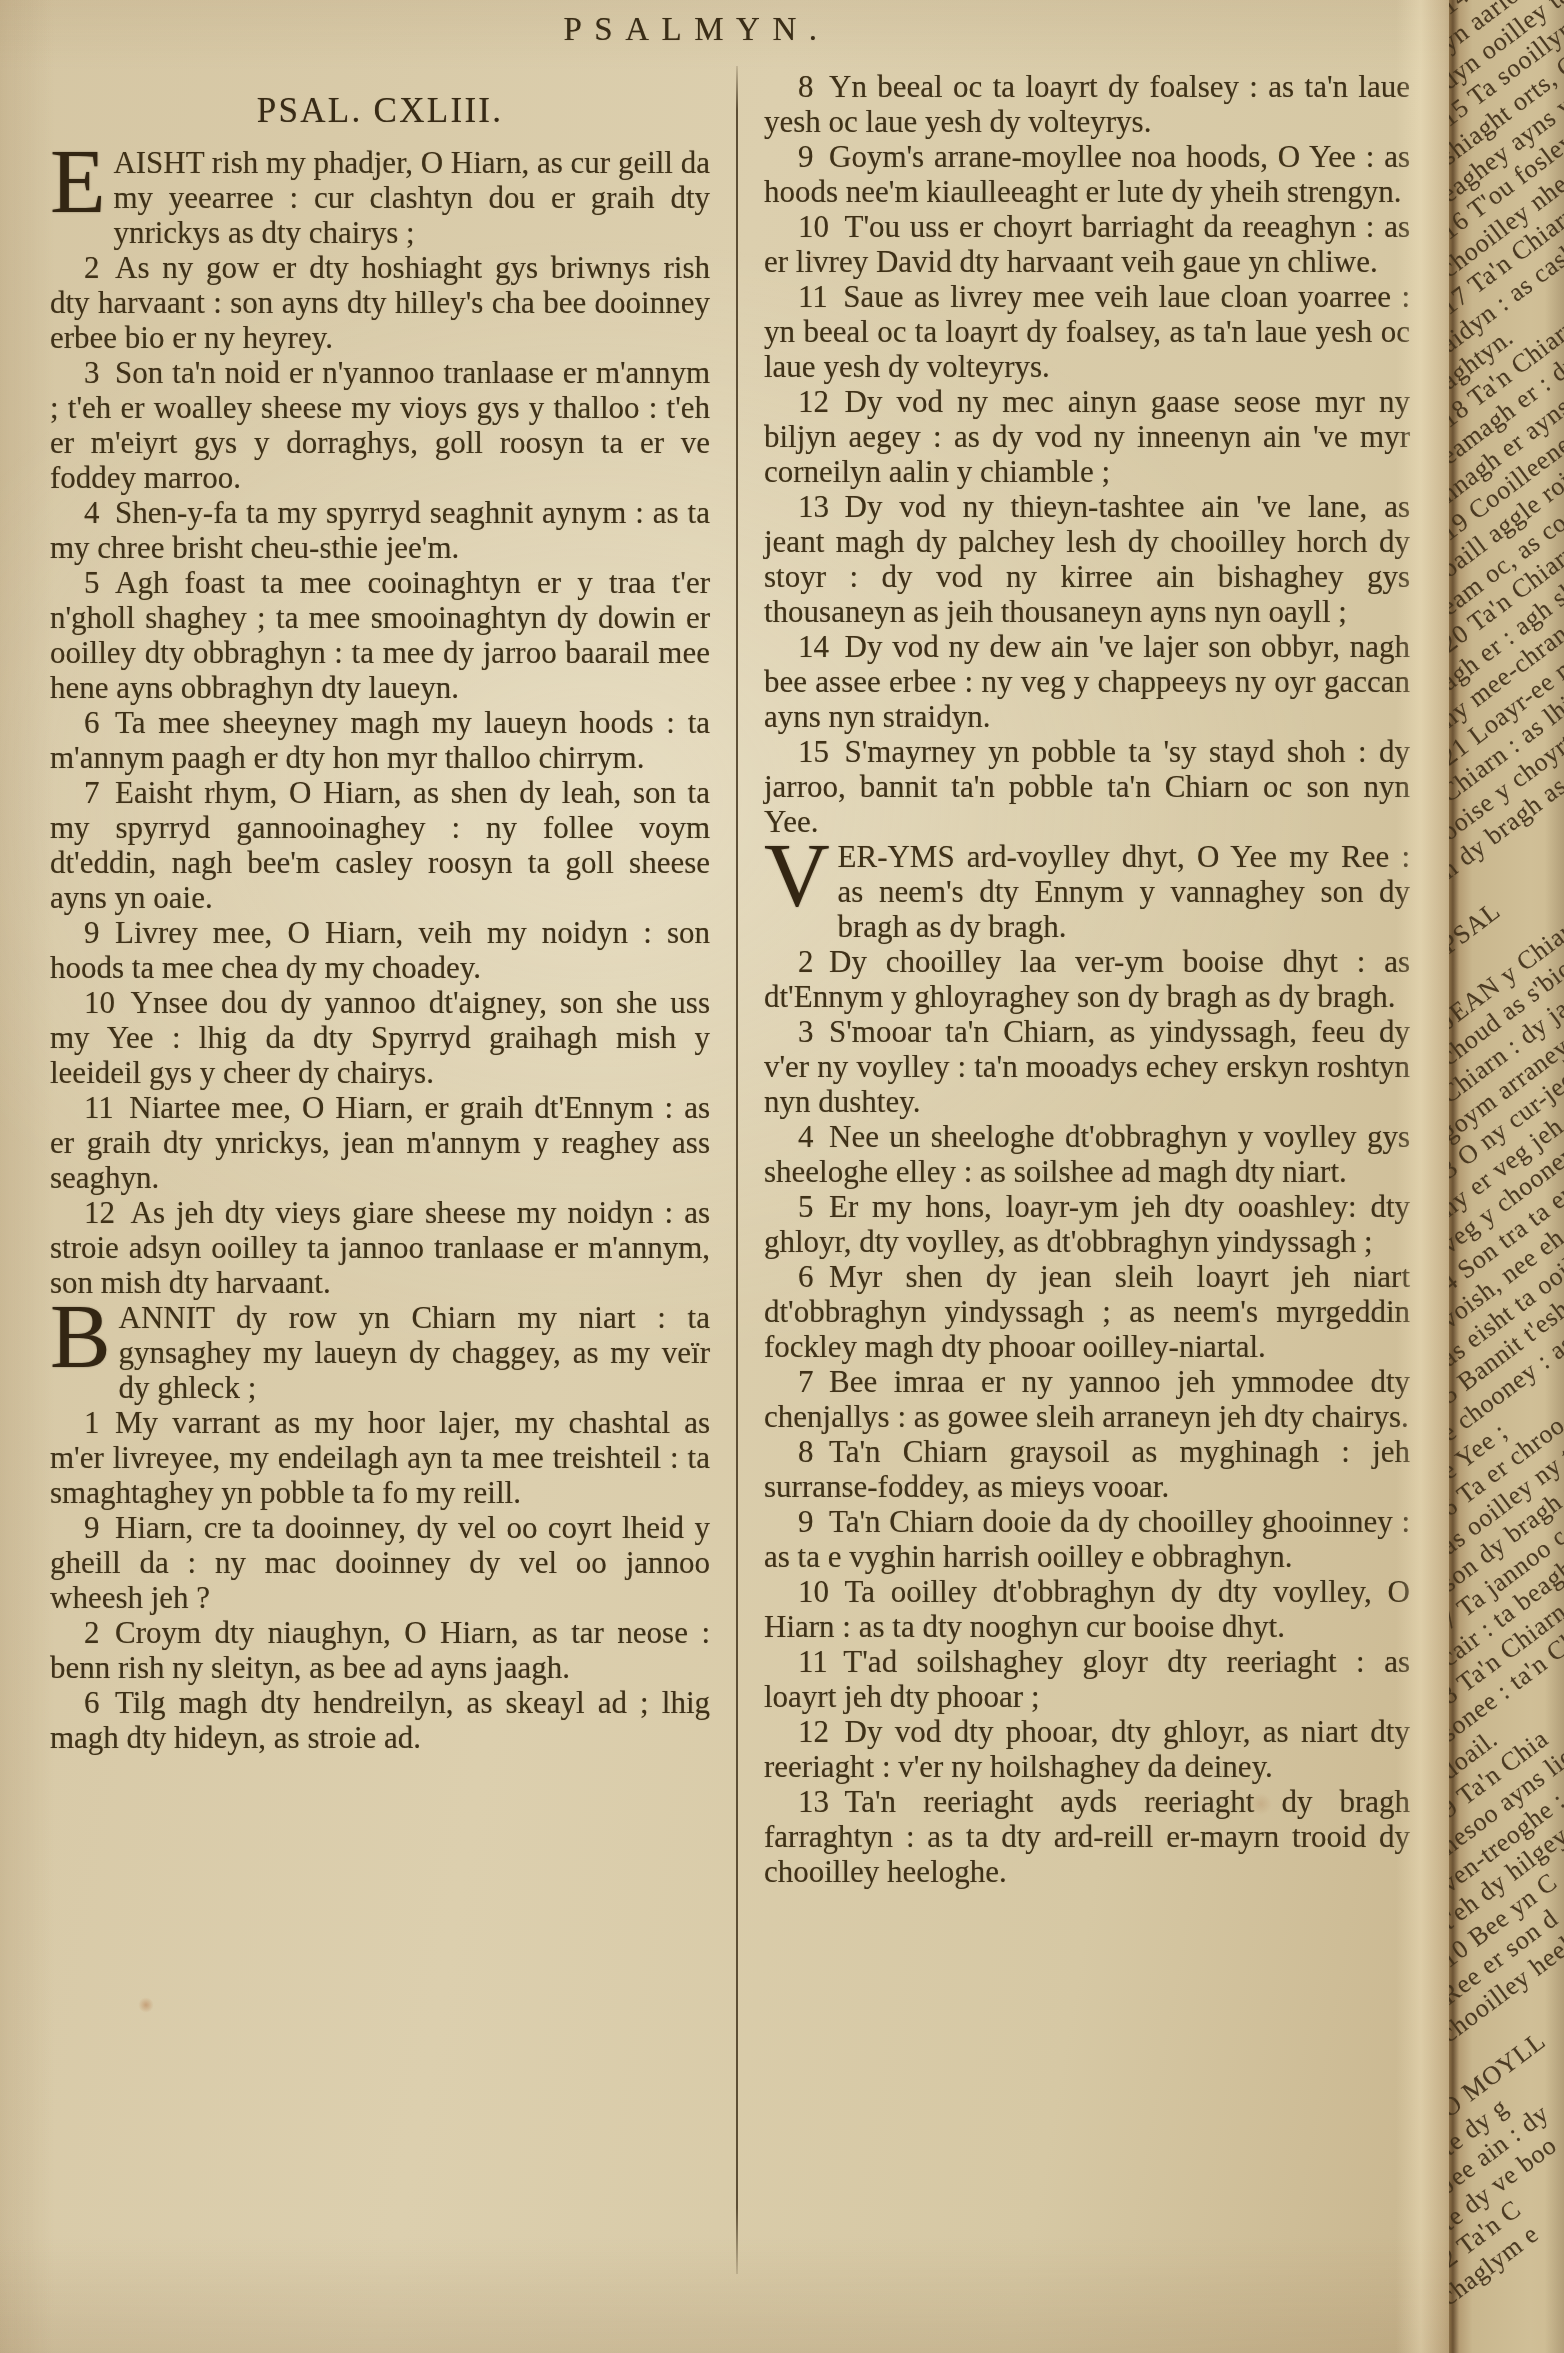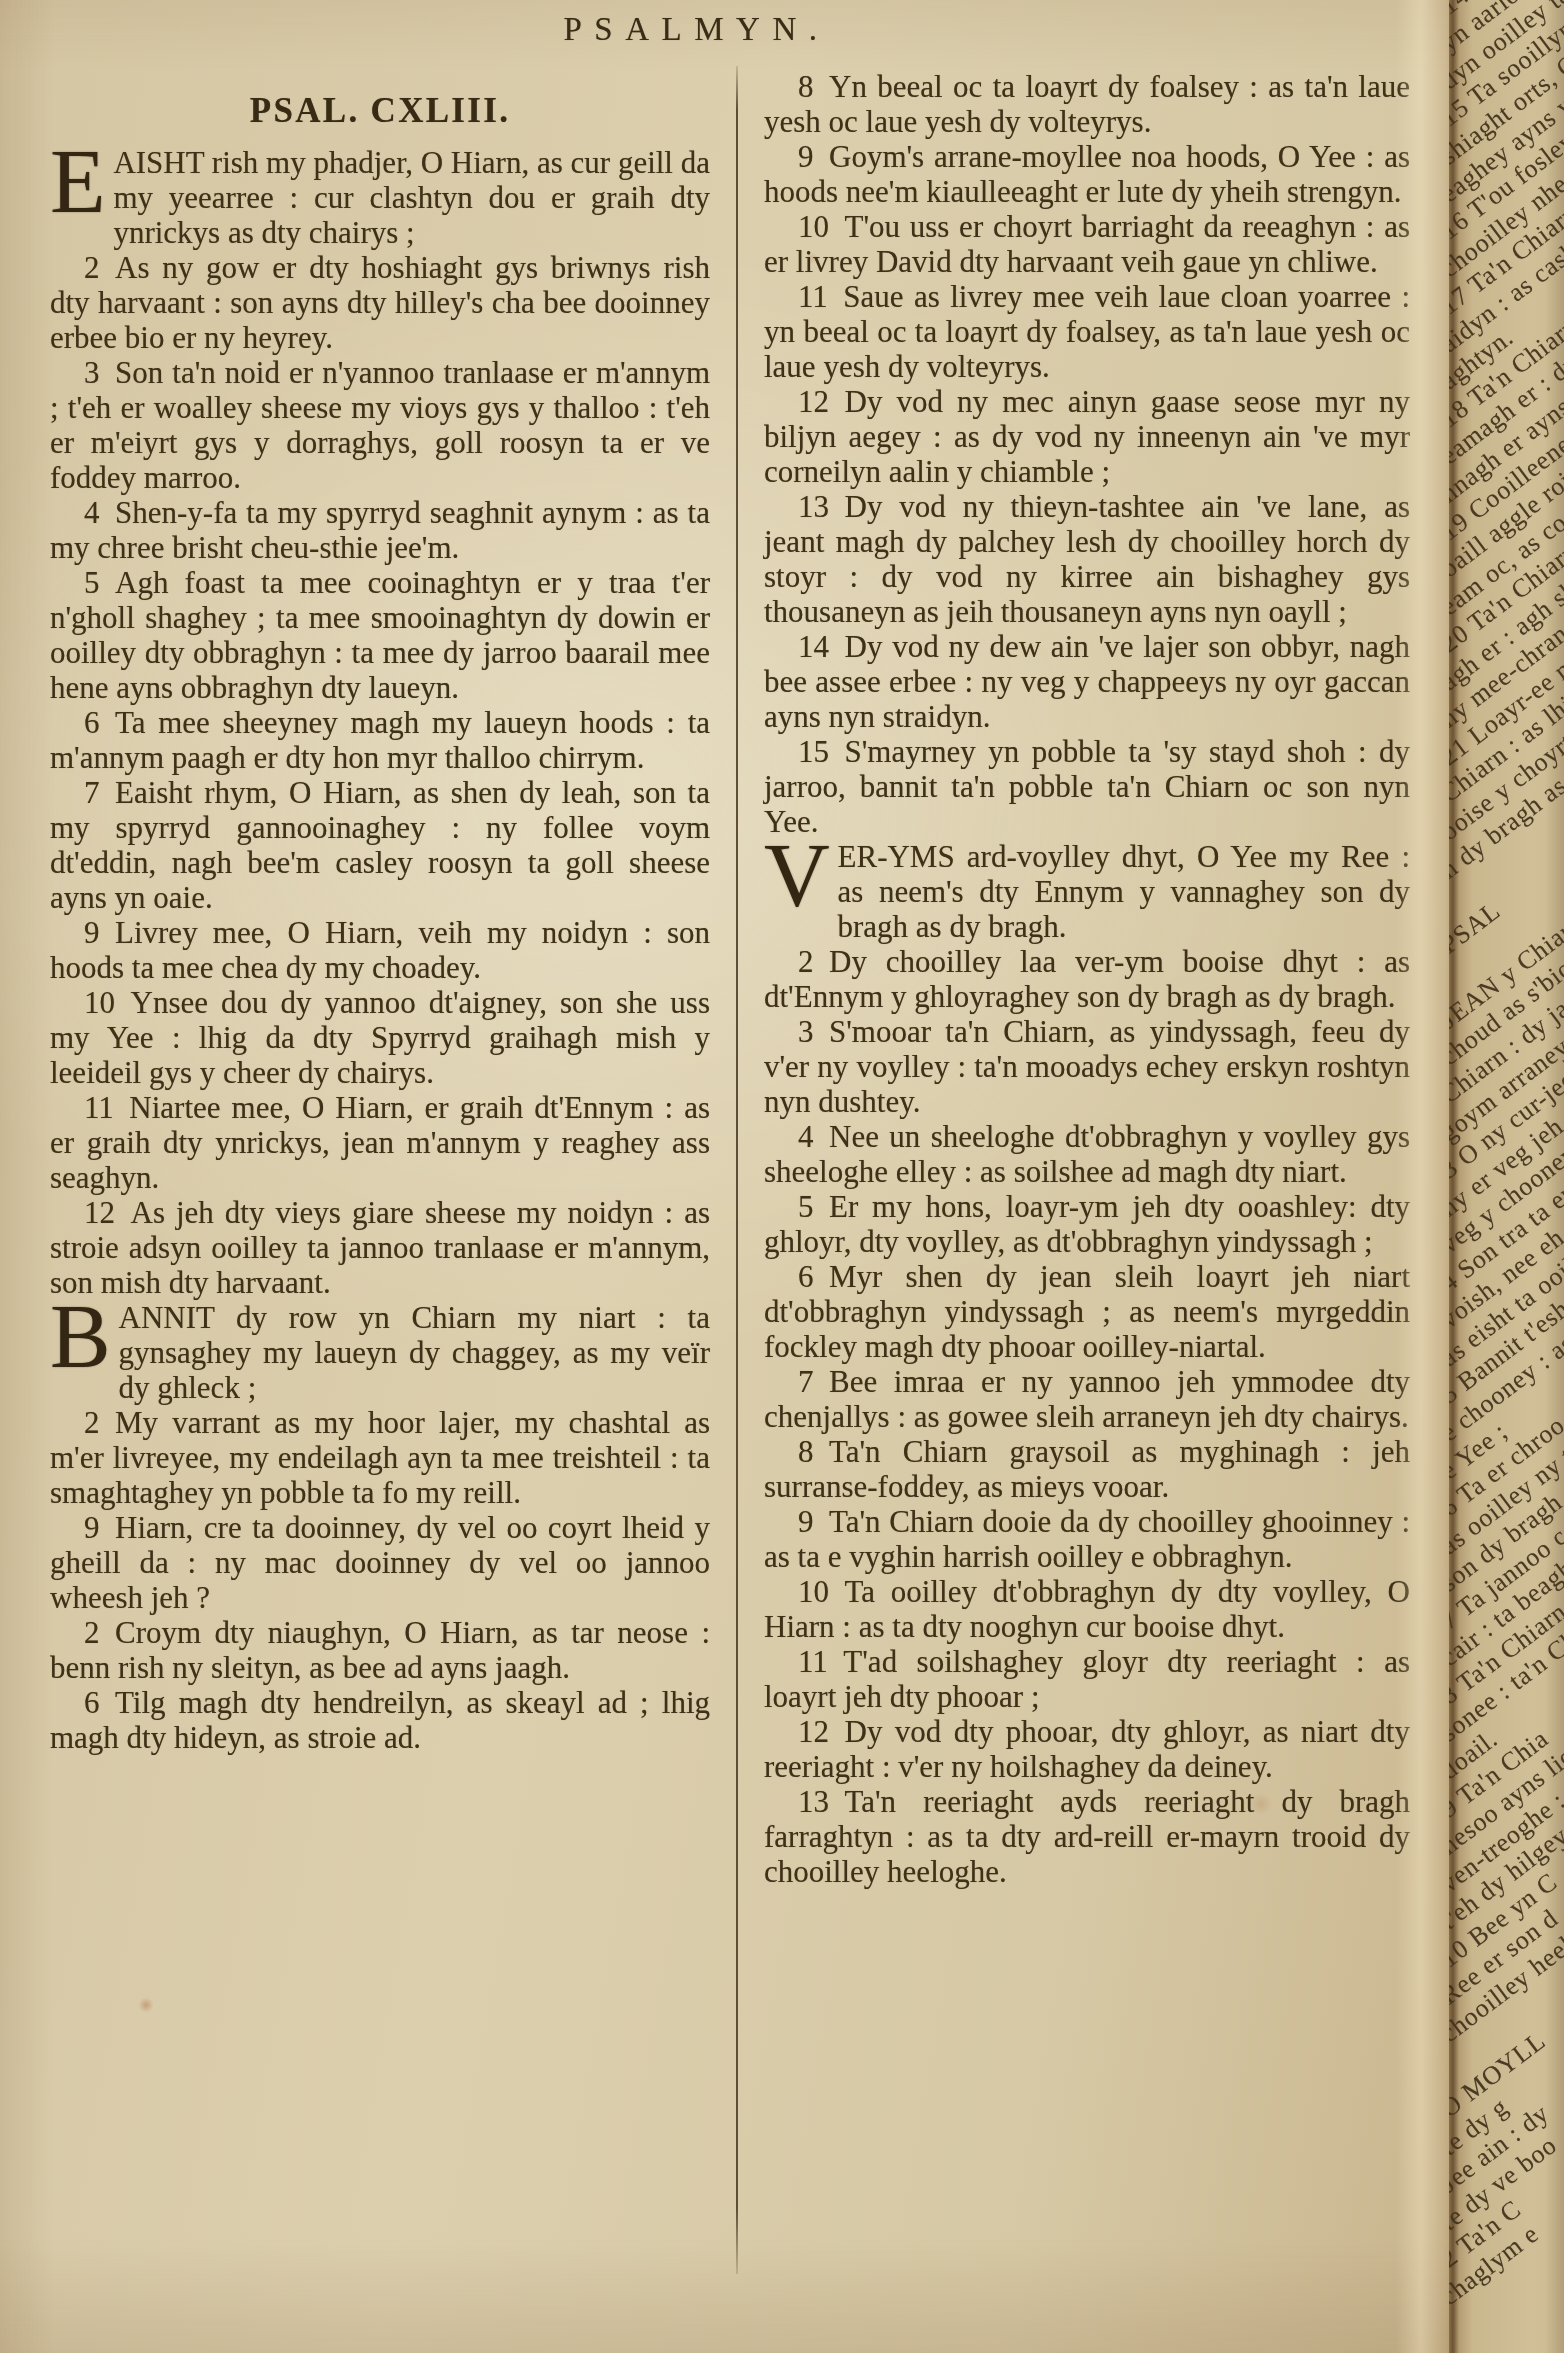--- a/index.html
+++ b/index.html
@@ -29,21 +29,21 @@
   .col-left{left:50px;width:660px;}
   .col-right{left:764px;width:646px;}
   .column-rule{
     position:absolute;left:736px;top:66px;width:2.3px;height:2208px;
     background:linear-gradient(to bottom, rgba(60,45,22,.15), rgba(60,45,22,.8) 2%, rgba(62,47,24,.8) 97%, rgba(60,45,22,.15));
   }
   p{margin:0;text-align:justify;font-size:31px;line-height:35px;
     text-shadow:0 0 0.8px rgba(63,49,24,.45);}
   .verse{text-indent:34px;}
   .psalm-heading{
-    font-weight:bold;text-align:center;
+    font-weight:normal;text-align:center;
     font-size:35px;letter-spacing:2.3px;margin:22px 0 14px;
     color:#382b16;text-shadow:0 0 0.8px rgba(56,43,22,.5);
   }
   .opening{text-indent:0;}
   .dropcap{
     float:left;font-size:91px;line-height:70px;height:69px;
     padding:1.6px 7.8px 0 0;color:#332613;
     text-shadow:0 0 1.6px rgba(51,38,19,.55);
   }
   .page-curl-highlight{
@@ -77,21 +77,21 @@
     <p class="verse">3 Son ta'n noid er n'yannoo tranlaase er m'annym ; t'eh er woalley sheese my vioys gys y thalloo : t'eh er m'eiyrt gys y dorraghys, goll roosyn ta er ve foddey marroo.</p>
     <p class="verse">4 Shen-y-fa ta my spyrryd seaghnit aynym : as ta my chree brisht cheu-sthie jee'm.</p>
     <p class="verse">5 Agh foast ta mee cooinaghtyn er y traa t'er n'gholl shaghey ; ta mee smooinaghtyn dy dowin er ooilley dty obbraghyn : ta mee dy jarroo baarail mee hene ayns obbraghyn dty laueyn.</p>
     <p class="verse">6 Ta mee sheeyney magh my laueyn hoods : ta m'annym paagh er dty hon myr thalloo chirrym.</p>
     <p class="verse">7 Eaisht rhym, O Hiarn, as shen dy leah, son ta my spyrryd gannooinaghey : ny follee voym dt'eddin, nagh bee'm casley roosyn ta goll sheese ayns yn oaie.</p>
     <p class="verse">9 Livrey mee, O Hiarn, veih my noidyn : son hoods ta mee chea dy my choadey.</p>
     <p class="verse">10 Ynsee dou dy yannoo dt'aigney, son she uss my Yee : lhig da dty Spyrryd graihagh mish y leeideil gys y cheer dy chairys.</p>
     <p class="verse">11 Niartee mee, O Hiarn, er graih dt'Ennym : as er graih dty ynrickys, jean m'annym y reaghey ass seaghyn.</p>
     <p class="verse">12 As jeh dty vieys giare sheese my noidyn : as stroie adsyn ooilley ta jannoo tranlaase er m'annym, son mish dty harvaant.</p>
     <p class="opening"><span class="dropcap">B</span>ANNIT dy row yn Chiarn my niart : ta gynsaghey my laueyn dy chaggey, as my veïr dy ghleck ;</p>
-    <p class="verse">2 My varrant as my hoor lajer, my chashtal as m'er livreyee, my endeilagh ayn ta mee treishteil : ta smaghtaghey yn pobble ta fo my reill.</p>
+    <p class="verse">1 My varrant as my hoor lajer, my chashtal as m'er livreyee, my endeilagh ayn ta mee treishteil : ta smaghtaghey yn pobble ta fo my reill.</p>
     <p class="verse">9 Hiarn, cre ta dooinney, dy vel oo coyrt lheid y gheill da : ny mac dooinney dy vel oo jannoo wheesh jeh ?</p>
     <p class="verse">2 Croym dty niaughyn, O Hiarn, as tar neose : benn rish ny sleityn, as bee ad ayns jaagh.</p>
     <p class="verse">6 Tilg magh dty hendreilyn, as skeayl ad ; lhig magh dty hideyn, as stroie ad.</p>
   </div>
 <div class="col col-right">
     <p class="verse">8 Yn beeal oc ta loayrt dy foalsey : as ta'n laue yesh oc laue yesh dy volteyrys.</p>
     <p class="verse">9 Goym's arrane-moyllee noa hoods, O Yee : as hoods nee'm kiaulleeaght er lute dy yheih strengyn.</p>
     <p class="verse">10 T'ou uss er choyrt barriaght da reeaghyn : as er livrey David dty harvaant veih gaue yn chliwe.</p>
     <p class="verse">11 Saue as livrey mee veih laue cloan yoarree : yn beeal oc ta loayrt dy foalsey, as ta'n laue yesh oc laue yesh dy volteyrys.</p>
     <p class="verse">12 Dy vod ny mec ainyn gaase seose myr ny biljyn aegey : as dy vod ny inneenyn ain 've myr corneilyn aalin y chiamble ;</p>

